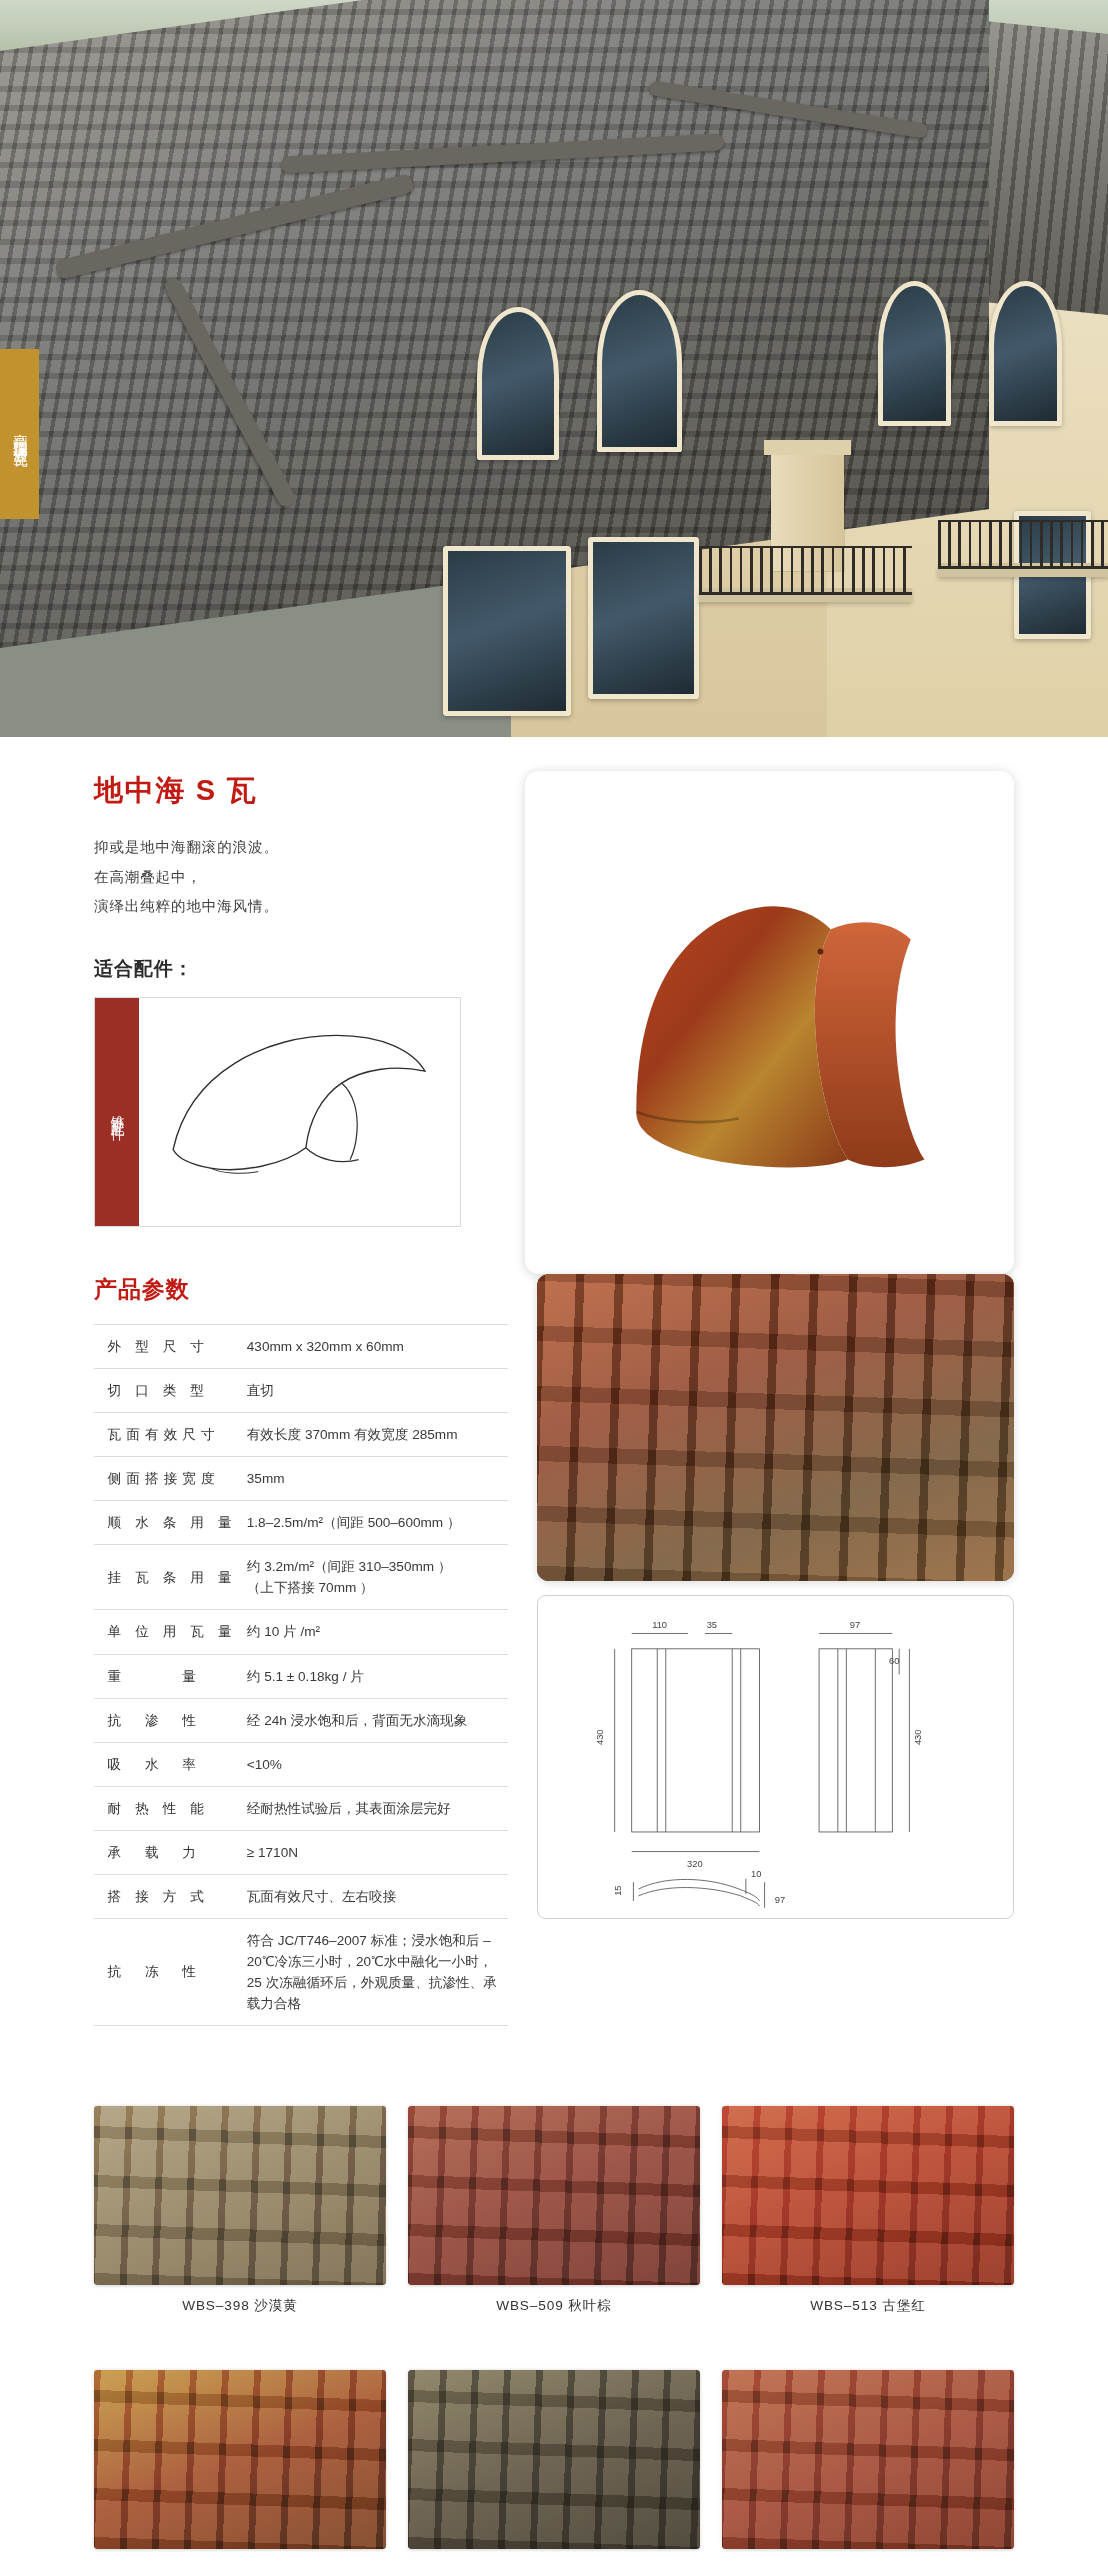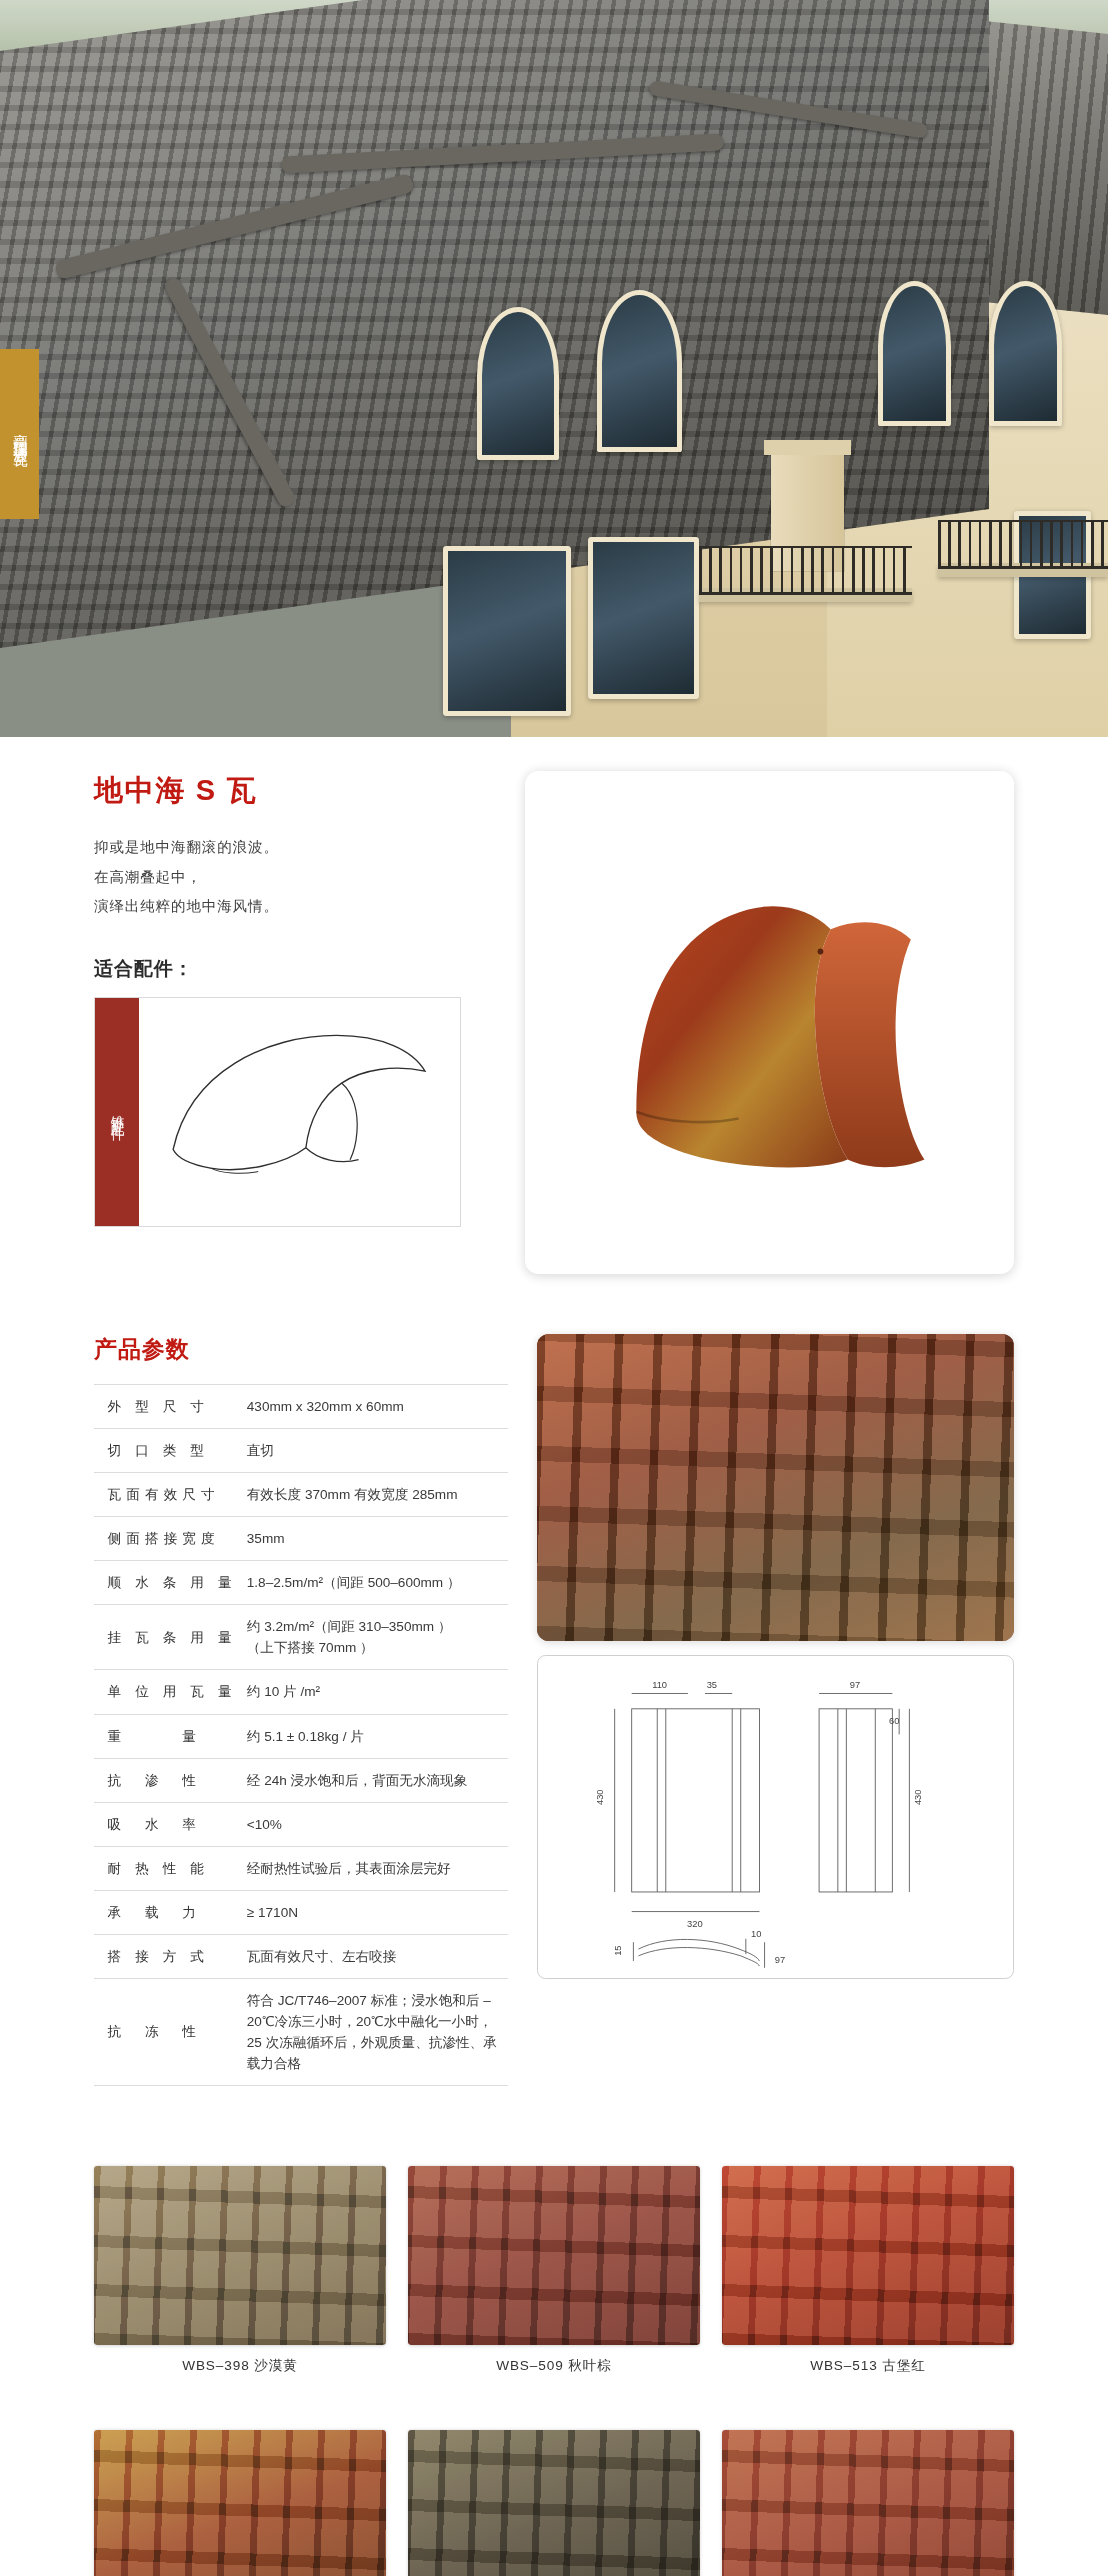--- a/index.html
+++ b/index.html
@@ -171,21 +171,20 @@
     border-radius: 13.6px;
     box-shadow: 0 1.7px 10.2px rgba(0,0,0,.16);
     overflow: hidden;
   }
   .tile-3d {
     position: absolute; left: 77px; top: 85px; width: 367px; height: 341px;
   }
 
   
   .sec2 {
-    margin-top: 60px;
     padding: 0 94px;
     display: flex;
     gap: 29px;
   }
   .params { width: 494px; }
   .params h3 {
     color: #c01a12; font-size: 23px; margin: 0 0 19px 0; letter-spacing: 0.9px;
   }
   table.spec {
     width: 100%;

